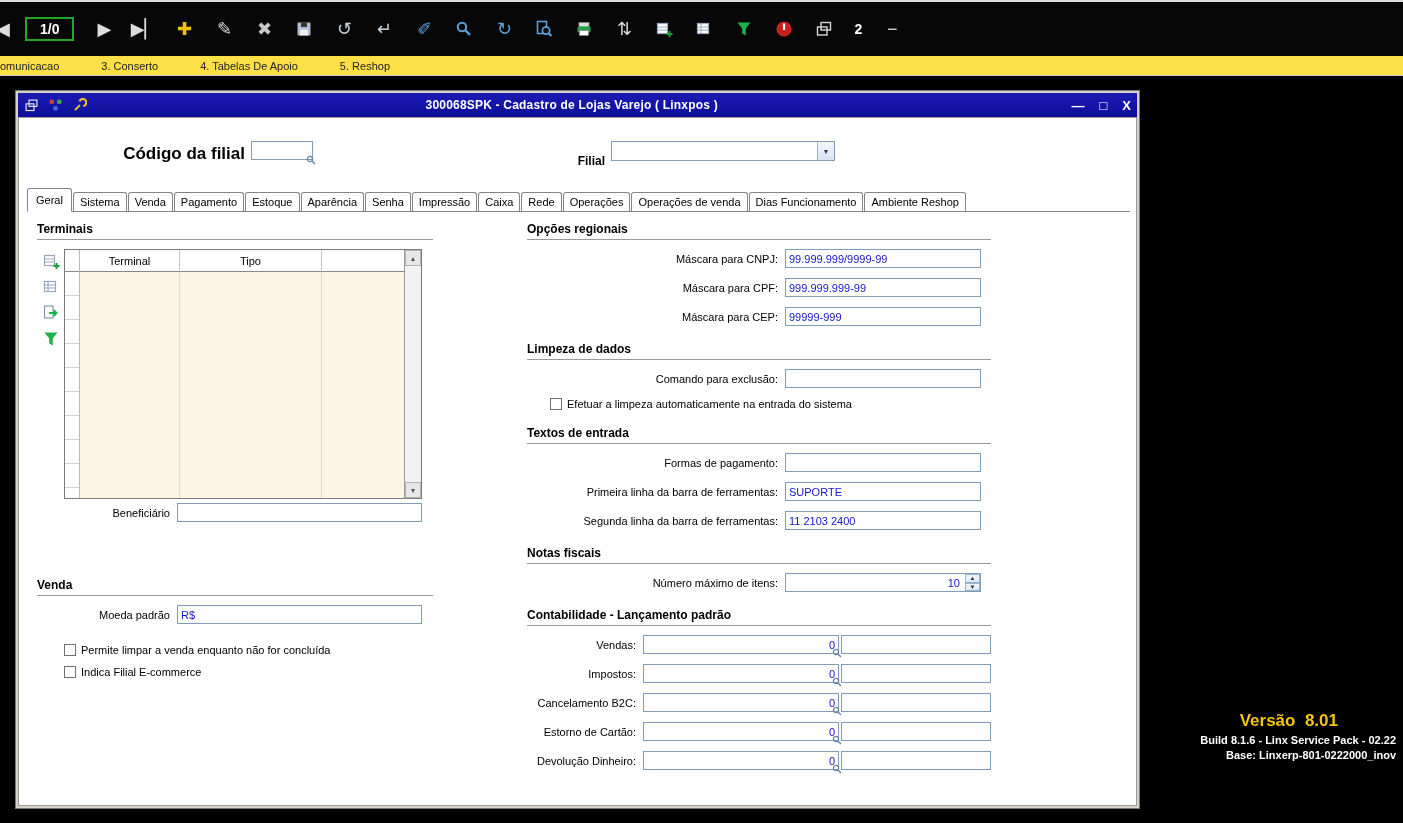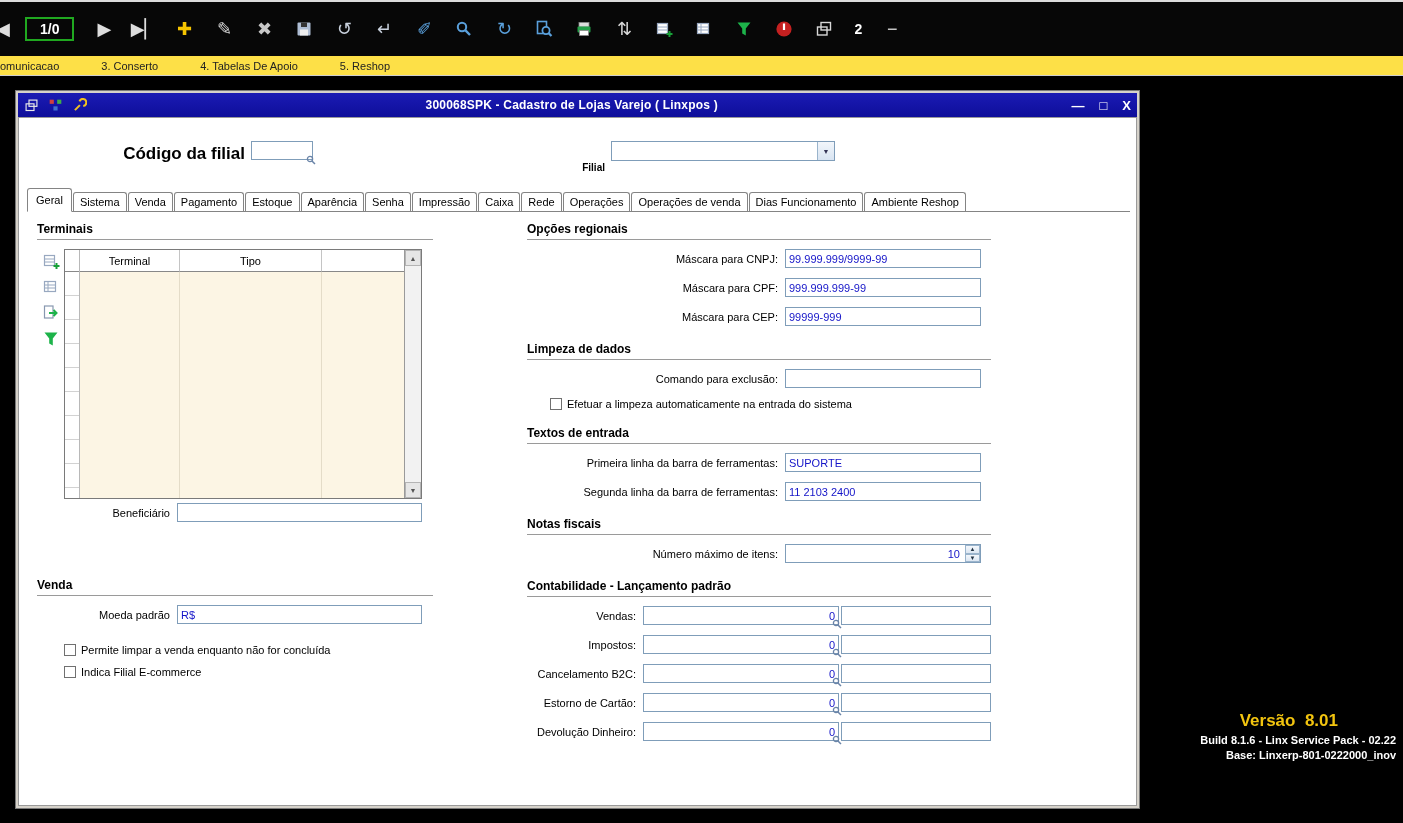--- a/index.html
+++ b/index.html
@@ -28,21 +28,21 @@
   .tbar-btn{font-weight:bold;font-size:13px;margin-left:15px;cursor:pointer;line-height:1;}
   .win-content{position:relative;height:689px;background:#fff;border:1px solid #9a9a9a;font-size:11px;color:#000;}
 
   input{font-family:"Liberation Sans",sans-serif;font-size:11px;color:#1414c8;border:1px solid #7f9db9;height:19px;padding:0 3px;background:#fff;outline:none;}
 
   
   .lbl-codigo{position:absolute;left:88px;top:26px;width:138px;text-align:right;font-weight:bold;font-size:17px;}
   .codigo-wrap{position:absolute;left:232px;top:23px;}
   .fld-codigo{width:62px;}
   .mag-corner{position:absolute;right:-3px;bottom:-5px;}
-  .lbl-filial{position:absolute;left:498px;top:44px;width:88px;text-align:right;font-weight:bold;font-size:10px;}
+  .lbl-filial{position:absolute;left:498px;top:36px;width:88px;text-align:right;font-weight:bold;font-size:12px;}
   .combo{position:absolute;left:592px;top:23px;width:224px;height:20px;border:1px solid #7f9db9;background:#fff;display:flex;}
   .combo input{flex:1;border:none;min-width:0;height:100%;}
   .combo-btn{width:17px;background:linear-gradient(#f2f6fb,#d8e4f2);border-left:1px solid #9ab4cc;display:flex;align-items:center;justify-content:center;font-size:7px;color:#335;cursor:pointer;}
 
   
   .tabs{position:absolute;top:70px;left:8px;width:1103px;height:24px;display:flex;align-items:flex-end;border-bottom:1px solid #848484;}
   .tab{border:1px solid #848484;border-bottom:none;border-radius:3px 3px 0 0;background:#fff;padding:3px 6px;margin-right:1px;font-size:11px;cursor:pointer;white-space:nowrap;}
   .tab.active{padding:5px 8px;margin-bottom:-1px;border-bottom:1px solid #fff;}
 
   
@@ -355,20 +355,24 @@
         <span class="flabel">Comando para exclusão:</span>
         <input class="finput" style="">
       </div>
       <div class="checkrow">
         <span class="checkbox"></span>
         <span>Efetuar a limpeza automaticamente na entrada do sistema</span>
       </div>
 
       <div class="group-head mt-sec">Textos de entrada</div>
       <div class="frow">
+        <span class="flabel">Formas de pagamento:</span>
+        <input class="finput" style="">
+      </div>
+      <div class="frow">
         <span class="flabel">Primeira linha da barra de ferramentas:</span>
         <input class="finput" value="SUPORTE" style="">
       </div>
       <div class="frow">
         <span class="flabel">Segunda linha da barra de ferramentas:</span>
         <input class="finput" value="11 2103 2400" style="">
       </div>
 
       <div class="group-head mt-sec">Notas fiscais</div>
       <div class="frow">

